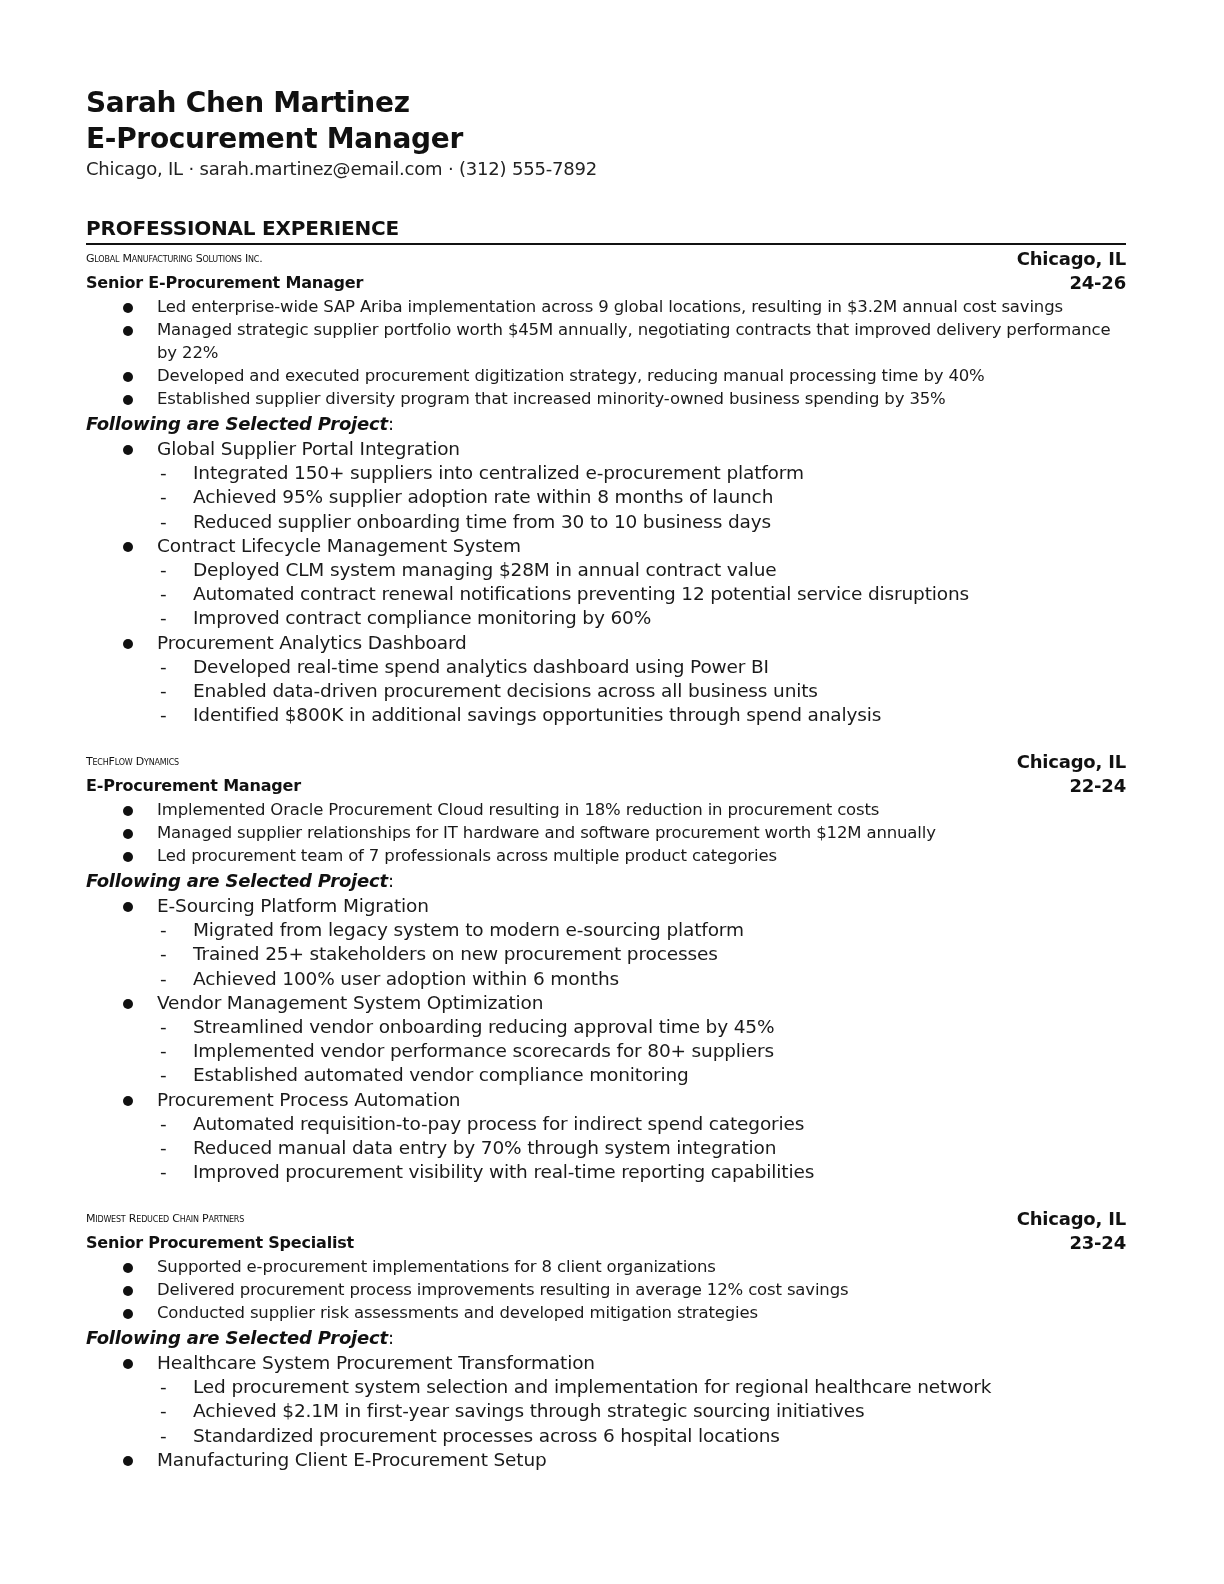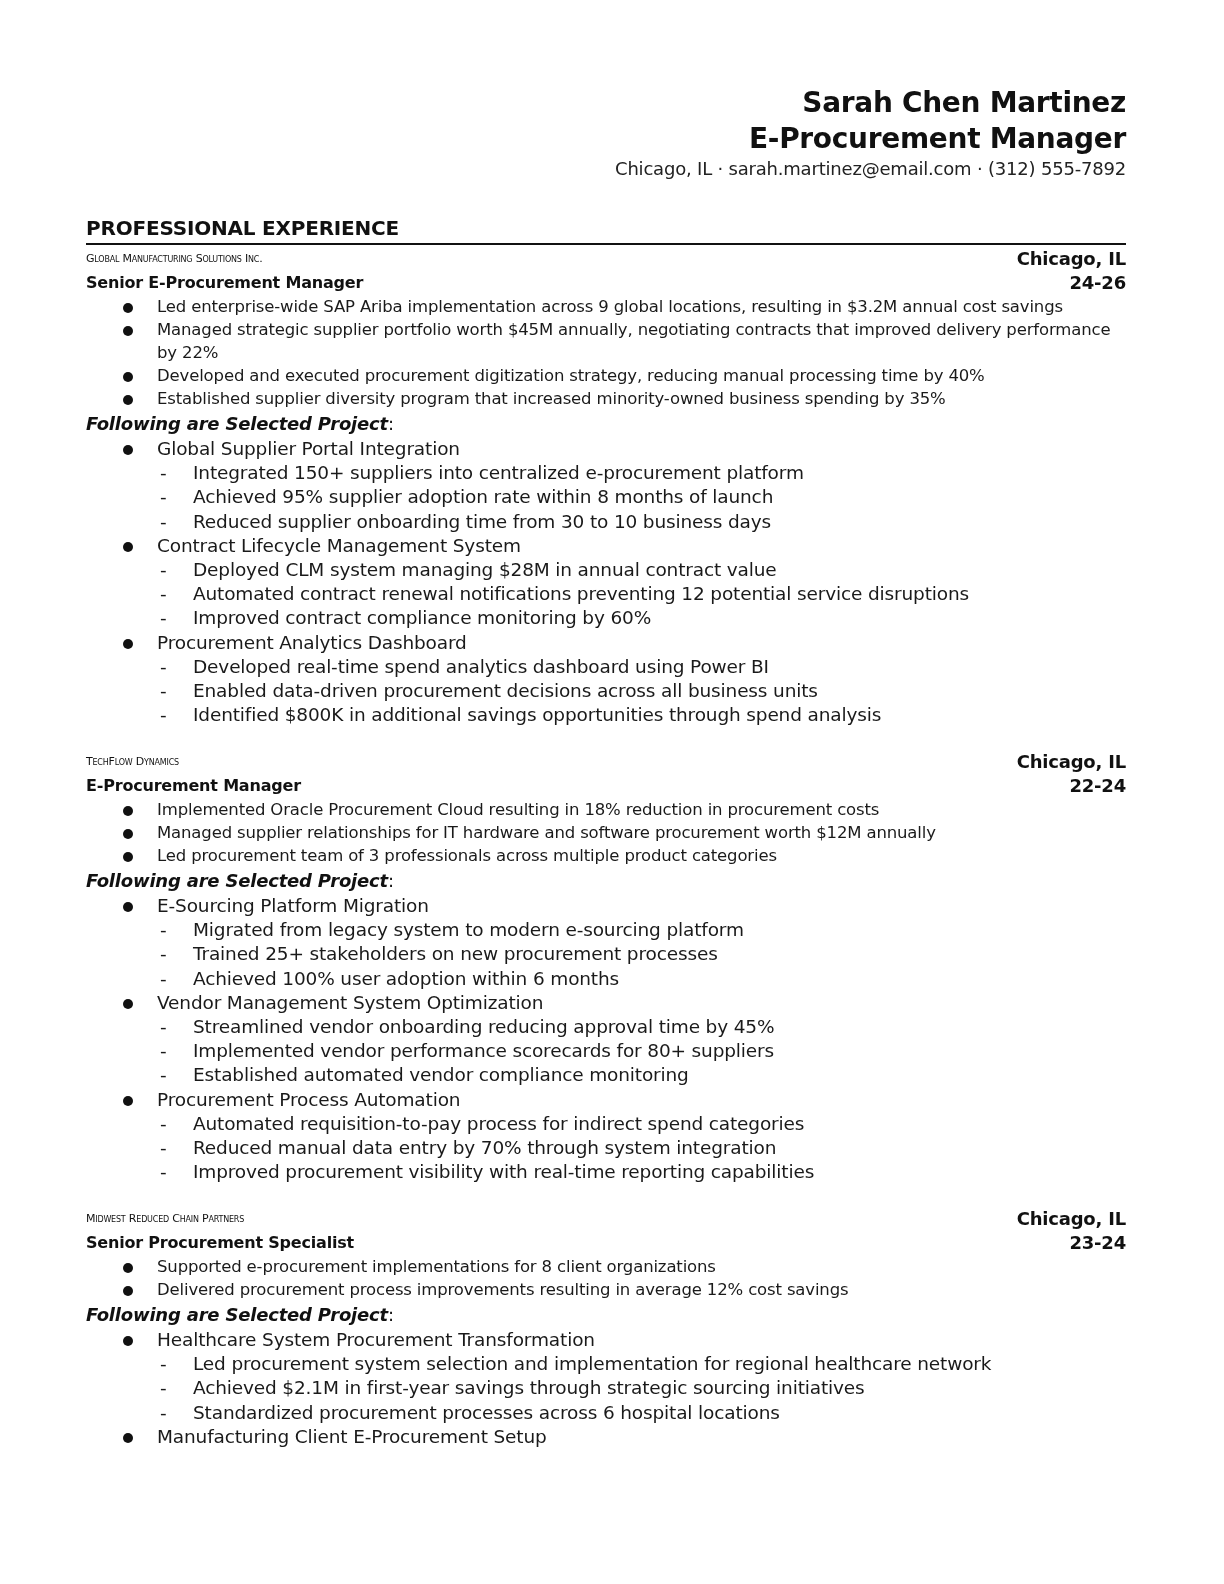--- a/index.html
+++ b/index.html
@@ -1,19 +1,19 @@
 <!DOCTYPE html>
 <html><head>
 <meta charset="utf-8">
 <style>
   html, body { margin: 0; padding: 0; background: #ffffff; }
   body { width: 1224px; height: 1584px; position: relative; overflow: hidden;
          font-family: "DejaVu Sans", sans-serif; color: #111; }
   .page { position: absolute; left: 86px; top: 0; width: 1040px; }
-  .header { position: absolute; left: 0; width: 1040px; text-align: right; }
+  .header { position: absolute; left: 0; width: 1040px; text-align: left; }
   .name { top: 86px; font-size: 28px; font-weight: bold; letter-spacing: -0.3px; }
   .role { top: 122px; font-size: 28px; font-weight: bold; letter-spacing: -0.3px; }
   .contact { top: 158px; font-size: 18px; color: #222; letter-spacing: -0.2px; }
   .section-title { position: absolute; top: 216px; left: 0; font-size: 20px; font-weight: bold; letter-spacing: -0.2px; }
   .rule { position: absolute; top: 243px; left: 0; width: 1040px; height: 0; border-top: 2px solid #111; }
   .job { position: absolute; left: 0; width: 1040px; }
   .row { position: relative; height: 24px; }
   .company { position: absolute; left: 0; top: 0; font-size: 11px; font-weight: normal;
              font-variant: small-caps; letter-spacing: -0.2px; line-height: 24px; }
   .loc, .dates { position: absolute; right: 0; top: 0; font-size: 18px; font-weight: bold; line-height: 24px; letter-spacing: -0.2px; }
@@ -81,21 +81,21 @@
           <span class="company">TechFlow Dynamics</span>
           <span class="loc">Chicago, IL</span>
         </div>
         <div class="row">
           <span class="title">E-Procurement Manager</span>
           <span class="dates">22-24</span>
         </div>
         <ul class="resp">
           <li><span class="dot"></span><span>Implemented Oracle Procurement Cloud resulting in 18% reduction in procurement costs</span></li>
           <li><span class="dot"></span><span>Managed supplier relationships for IT hardware and software procurement worth $12M annually</span></li>
-          <li><span class="dot"></span><span>Led procurement team of 3 professionals across multiple product categories</span></li>
+          <li><span class="dot"></span><span>Led procurement team of 7 professionals across multiple product categories</span></li>
         </ul>
         <div class="proj-label"><span>Following are Selected Project</span><span class="colon">:</span></div>
         <ul class="proj">
           <li><span class="dot"></span><span>E-Sourcing Platform Migration</span><ul class="sub">
               <li><span class="dash">-</span><span>Migrated from legacy system to modern e-sourcing platform</span></li>
               <li><span class="dash">-</span><span>Trained 25+ stakeholders on new procurement processes</span></li>
               <li><span class="dash">-</span><span>Achieved 100% user adoption within 6 months</span></li>
             </ul></li>
           <li><span class="dot"></span><span>Vendor Management System Optimization</span><ul class="sub">
               <li><span class="dash">-</span><span>Streamlined vendor onboarding reducing approval time by 45%</span></li>
@@ -114,20 +114,21 @@
           <span class="company">Midwest Reduced Chain Partners</span>
           <span class="loc">Chicago, IL</span>
         </div>
         <div class="row">
           <span class="title">Senior Procurement Specialist</span>
           <span class="dates">23-24</span>
         </div>
         <ul class="resp">
           <li><span class="dot"></span><span>Supported e-procurement implementations for 8 client organizations</span></li>
           <li><span class="dot"></span><span>Delivered procurement process improvements resulting in average 12% cost savings</span></li>
+          <li><span class="dot"></span><span>Conducted supplier risk assessments and developed mitigation strategies</span></li>
         </ul>
         <div class="proj-label"><span>Following are Selected Project</span><span class="colon">:</span></div>
         <ul class="proj">
           <li><span class="dot"></span><span>Healthcare System Procurement Transformation</span><ul class="sub">
               <li><span class="dash">-</span><span>Led procurement system selection and implementation for regional healthcare network</span></li>
               <li><span class="dash">-</span><span>Achieved $2.1M in first-year savings through strategic sourcing initiatives</span></li>
               <li><span class="dash">-</span><span>Standardized procurement processes across 6 hospital locations</span></li>
             </ul></li>
           <li><span class="dot"></span><span>Manufacturing Client E-Procurement Setup</span></li>
         </ul>

